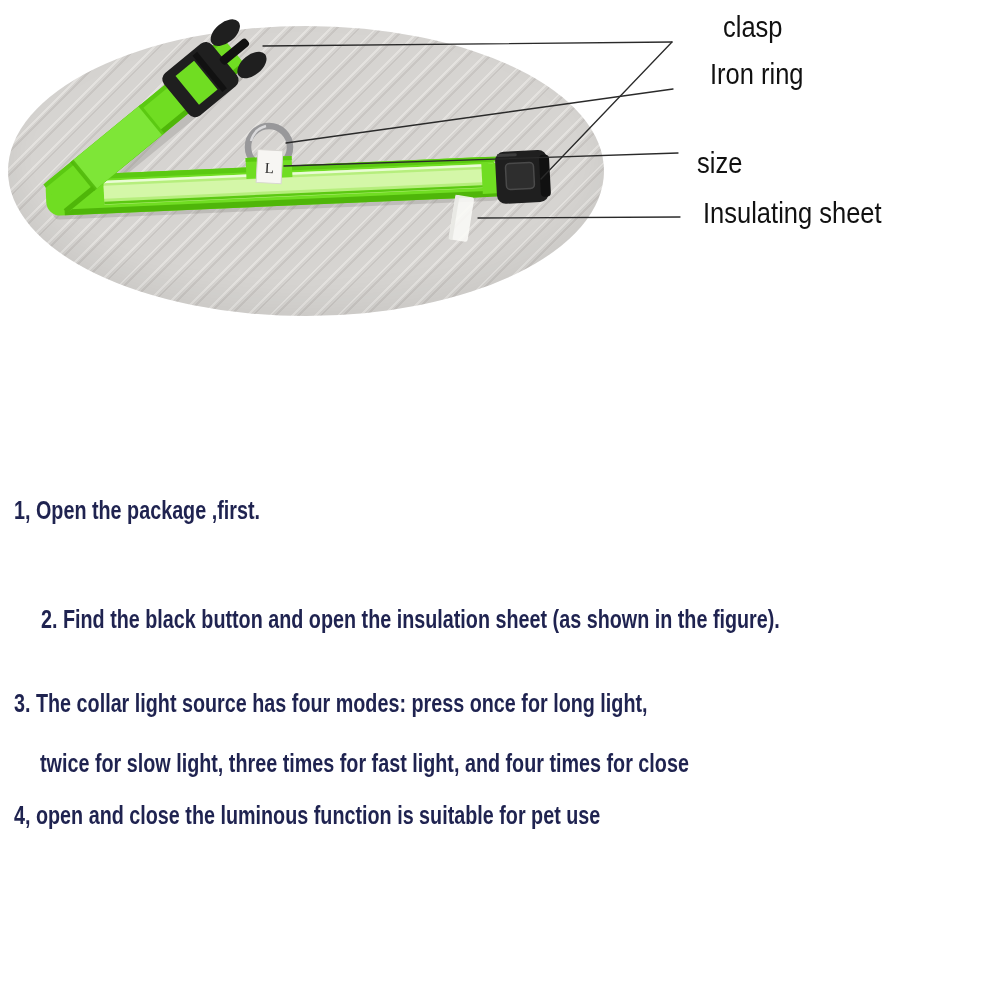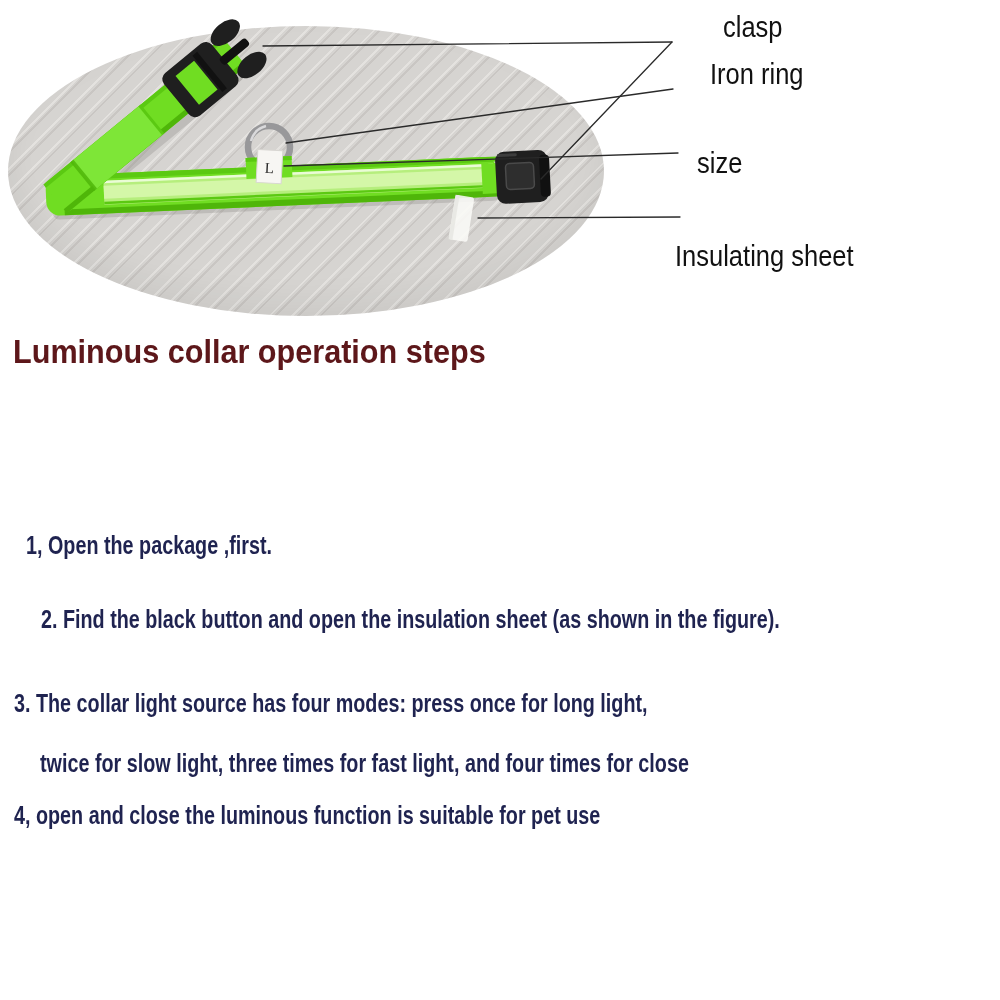--- a/index.html
+++ b/index.html
@@ -118,29 +118,26 @@
 
   <div class="part-label" style="left:723px;top:12px;">
     <span class="condense">clasp</span>
   </div>
   <div class="part-label" style="left:710px;top:59px;">
     <span class="condense">Iron ring</span>
   </div>
   <div class="part-label" style="left:697px;top:148px;">
     <span class="condense">size</span>
   </div>
-  <div class="part-label" style="left:675px;top:198px;margin-top:43px;">
+  <div class="part-label" style="left:703px;top:198px;">
     <span class="condense">Insulating sheet</span>
   </div>
 
-  <h1 class="main-title" style="margin:0;">
-    <span class="condense">Luminous collar operation steps</span>
-  </h1>
 
-  <div class="step-line" style="left:14px;top:529px;margin-left:12px;">
+  <div class="step-line" style="left:14px;top:494px;">
     <span class="condense">1, Open the package ,first.</span>
   </div>
   <div class="step-line" style="left:14px;top:603px;margin-left:27px;">
     <span class="condense">2. Find the black button and open the insulation sheet (as shown in the figure).</span>
   </div>
   <div class="step-line" style="left:14px;top:687px;">
     <span class="condense">3. The collar light source has four modes: press once for long light,</span>
   </div>
   <div class="step-line" style="left:40px;top:747px;">
     <span class="condense">twice for slow light, three times for fast light, and four times for close</span>

